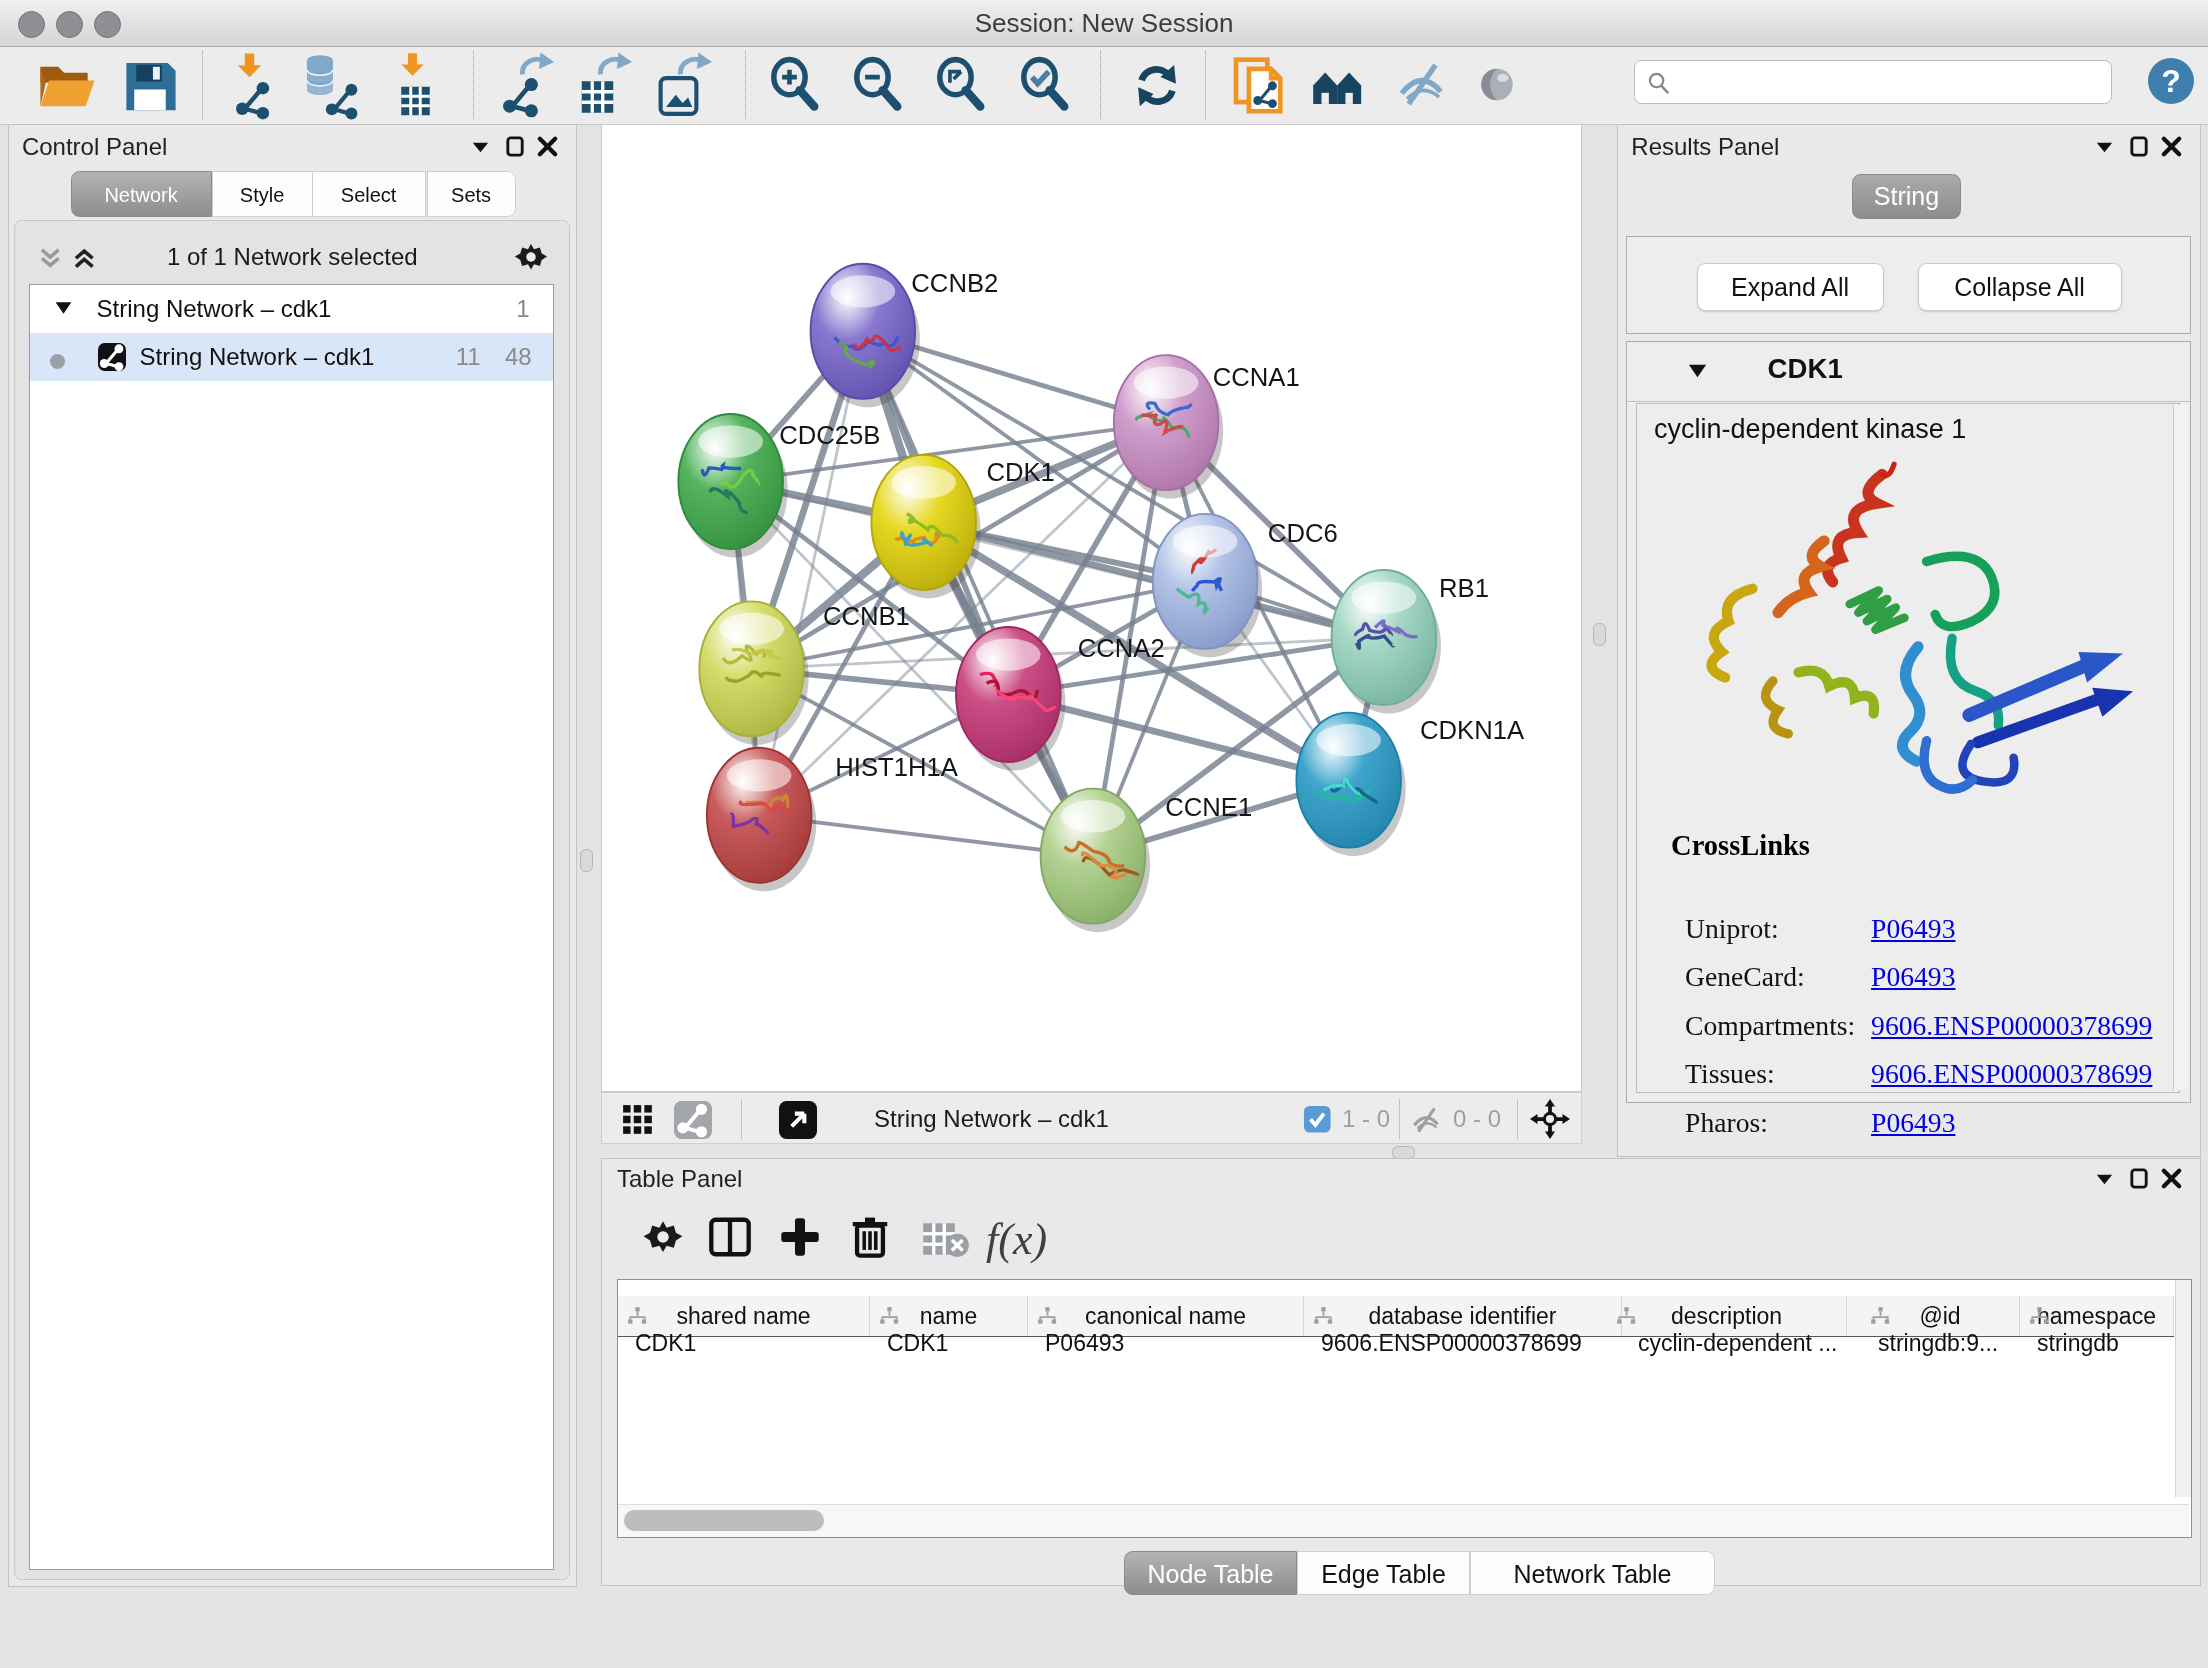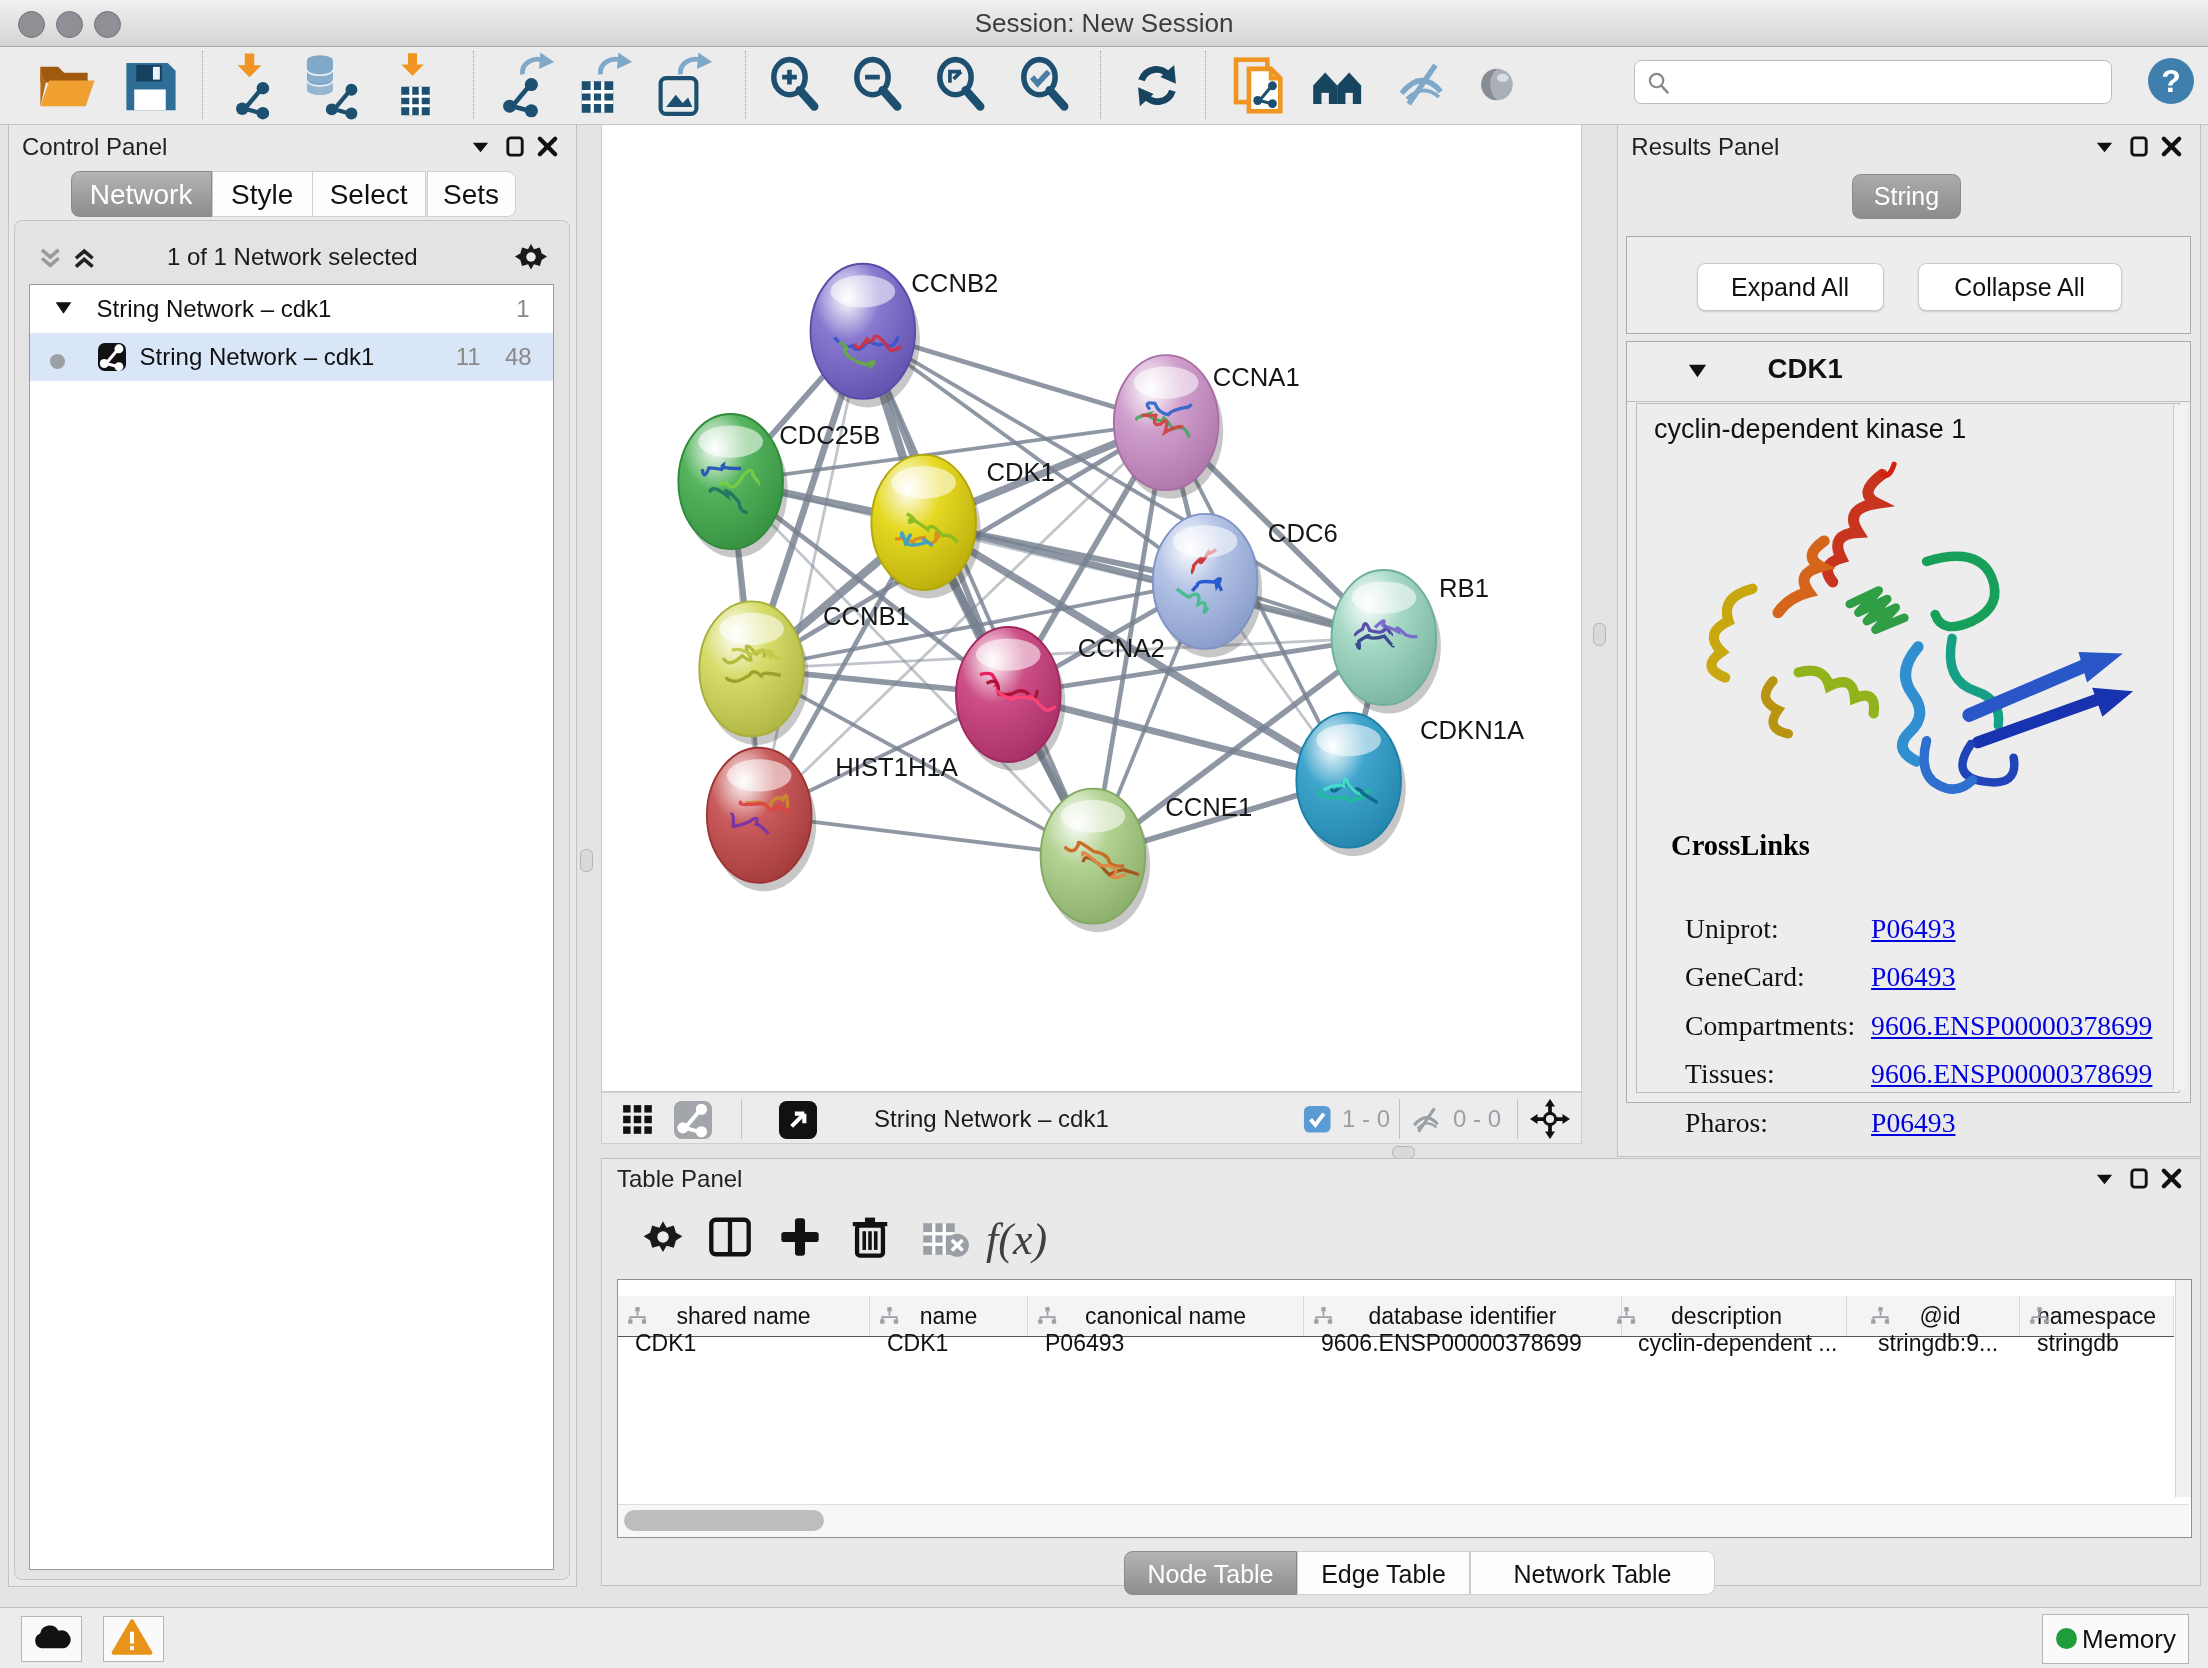--- a/index.html
+++ b/index.html
@@ -32,21 +32,21 @@
     line-height:46px;}
 
   
   .panel{background:#e9e9e9;border:1px solid #c2c2c2;}
   .panel-title{font-size:24px;color:#222;}
 
   
   #control-panel{left:7.6px;top:124px;width:567px;height:1461px;}
   #cp-title{left:13.3px;top:7.6px;}
   .hdr-icons{top:9.5px;}
-  .tab{position:absolute;height:46px;line-height:46px;text-align:center;font-size:28px;
+  .tab{position:absolute;height:46px;line-height:46px;text-align:center;font-size:20px;
     background:#fdfdfd;border:1px solid #cfcfcf;color:#111;box-sizing:border-box;}
   .tab.sel{background:linear-gradient(#b4b4b4,#8d8d8d);color:#fff;border-color:#8a8a8a;}
   .tab.first{border-radius:8.6px 0 0 8.6px;} .tab.last{border-radius:0 8.6px 8.6px 0;}
   #cp-content{left:5.7px;top:95px;width:554px;height:1358px;background:#e3e3e3;
     border:1px solid #c6c6c6;border-radius:7.6px;}
   #cp-selbar{left:0;top:13.3px;width:554px;height:46px;}
   #cp-seltext{width:554px;text-align:center;font-size:24px;color:#1a1a1a;line-height:46px;}
   #tree-box{left:13.3px;top:63px;width:525px;height:1286px;background:#fff;
     border:1px solid #9a9a9a;box-sizing:border-box;}
   .tree-row{position:relative;height:48px;font-size:24px;color:#111;}
@@ -909,31 +909,15 @@
         <div class="td" style="left: 1003px; width: 240px;">cyclin-dependent ...</div>
         <div class="td" style="left: 1243px; width: 159px;">stringdb:9...</div>
         <div class="td" style="left: 1402px; width: 154px;">stringdb</div>
       </div>
 
     <div class="btab sel" style="left:522px;width:173px;border-radius:8.6px 0 0 8.6px">Node Table</div>
     <div class="btab" style="left:695px;width:173px">Edge Table</div>
     <div class="btab" style="left:868px;width:245px;border-radius:0 8.6px 8.6px 0">Network Table</div>
   </div>
 
-  <div id="statusbar" class="abs">
-    <div class="sb-btn" style="left:21px">
-      <svg width="46" height="34" viewBox="0 0 64 48" style="margin:3.8px 4.8px">
-        <path fill="#111" d="M20 40 a11 11 0 0 1 -2 -21 a14 14 0 0 1 26 -4 a10 10 0 0 1 8 25z"></path>
-        </svg></div>
-    <div class="sb-btn" style="left:103px">
-      <svg width="42" height="38" viewBox="0 0 64 56" style="margin:1.9px 6.7px">
-        <path d="M32 4 L60 52 H4 Z" fill="#e8941a" stroke="#e8941a" stroke-width="6" stroke-linejoin="round"></path>
-        <rect x="29" y="20" width="6" height="18" fill="#fff"></rect>
-          <rect x="29" y="42" width="6" height="6" fill="#fff"></rect>
-        </svg></div>
-    <div id="memory-btn">
-      <span id="memory-dot"></span>
-      <span id="memory-label">Memory</span>
-    </div>
-  </div>
 
 </div>
 
 
 </body></html>

